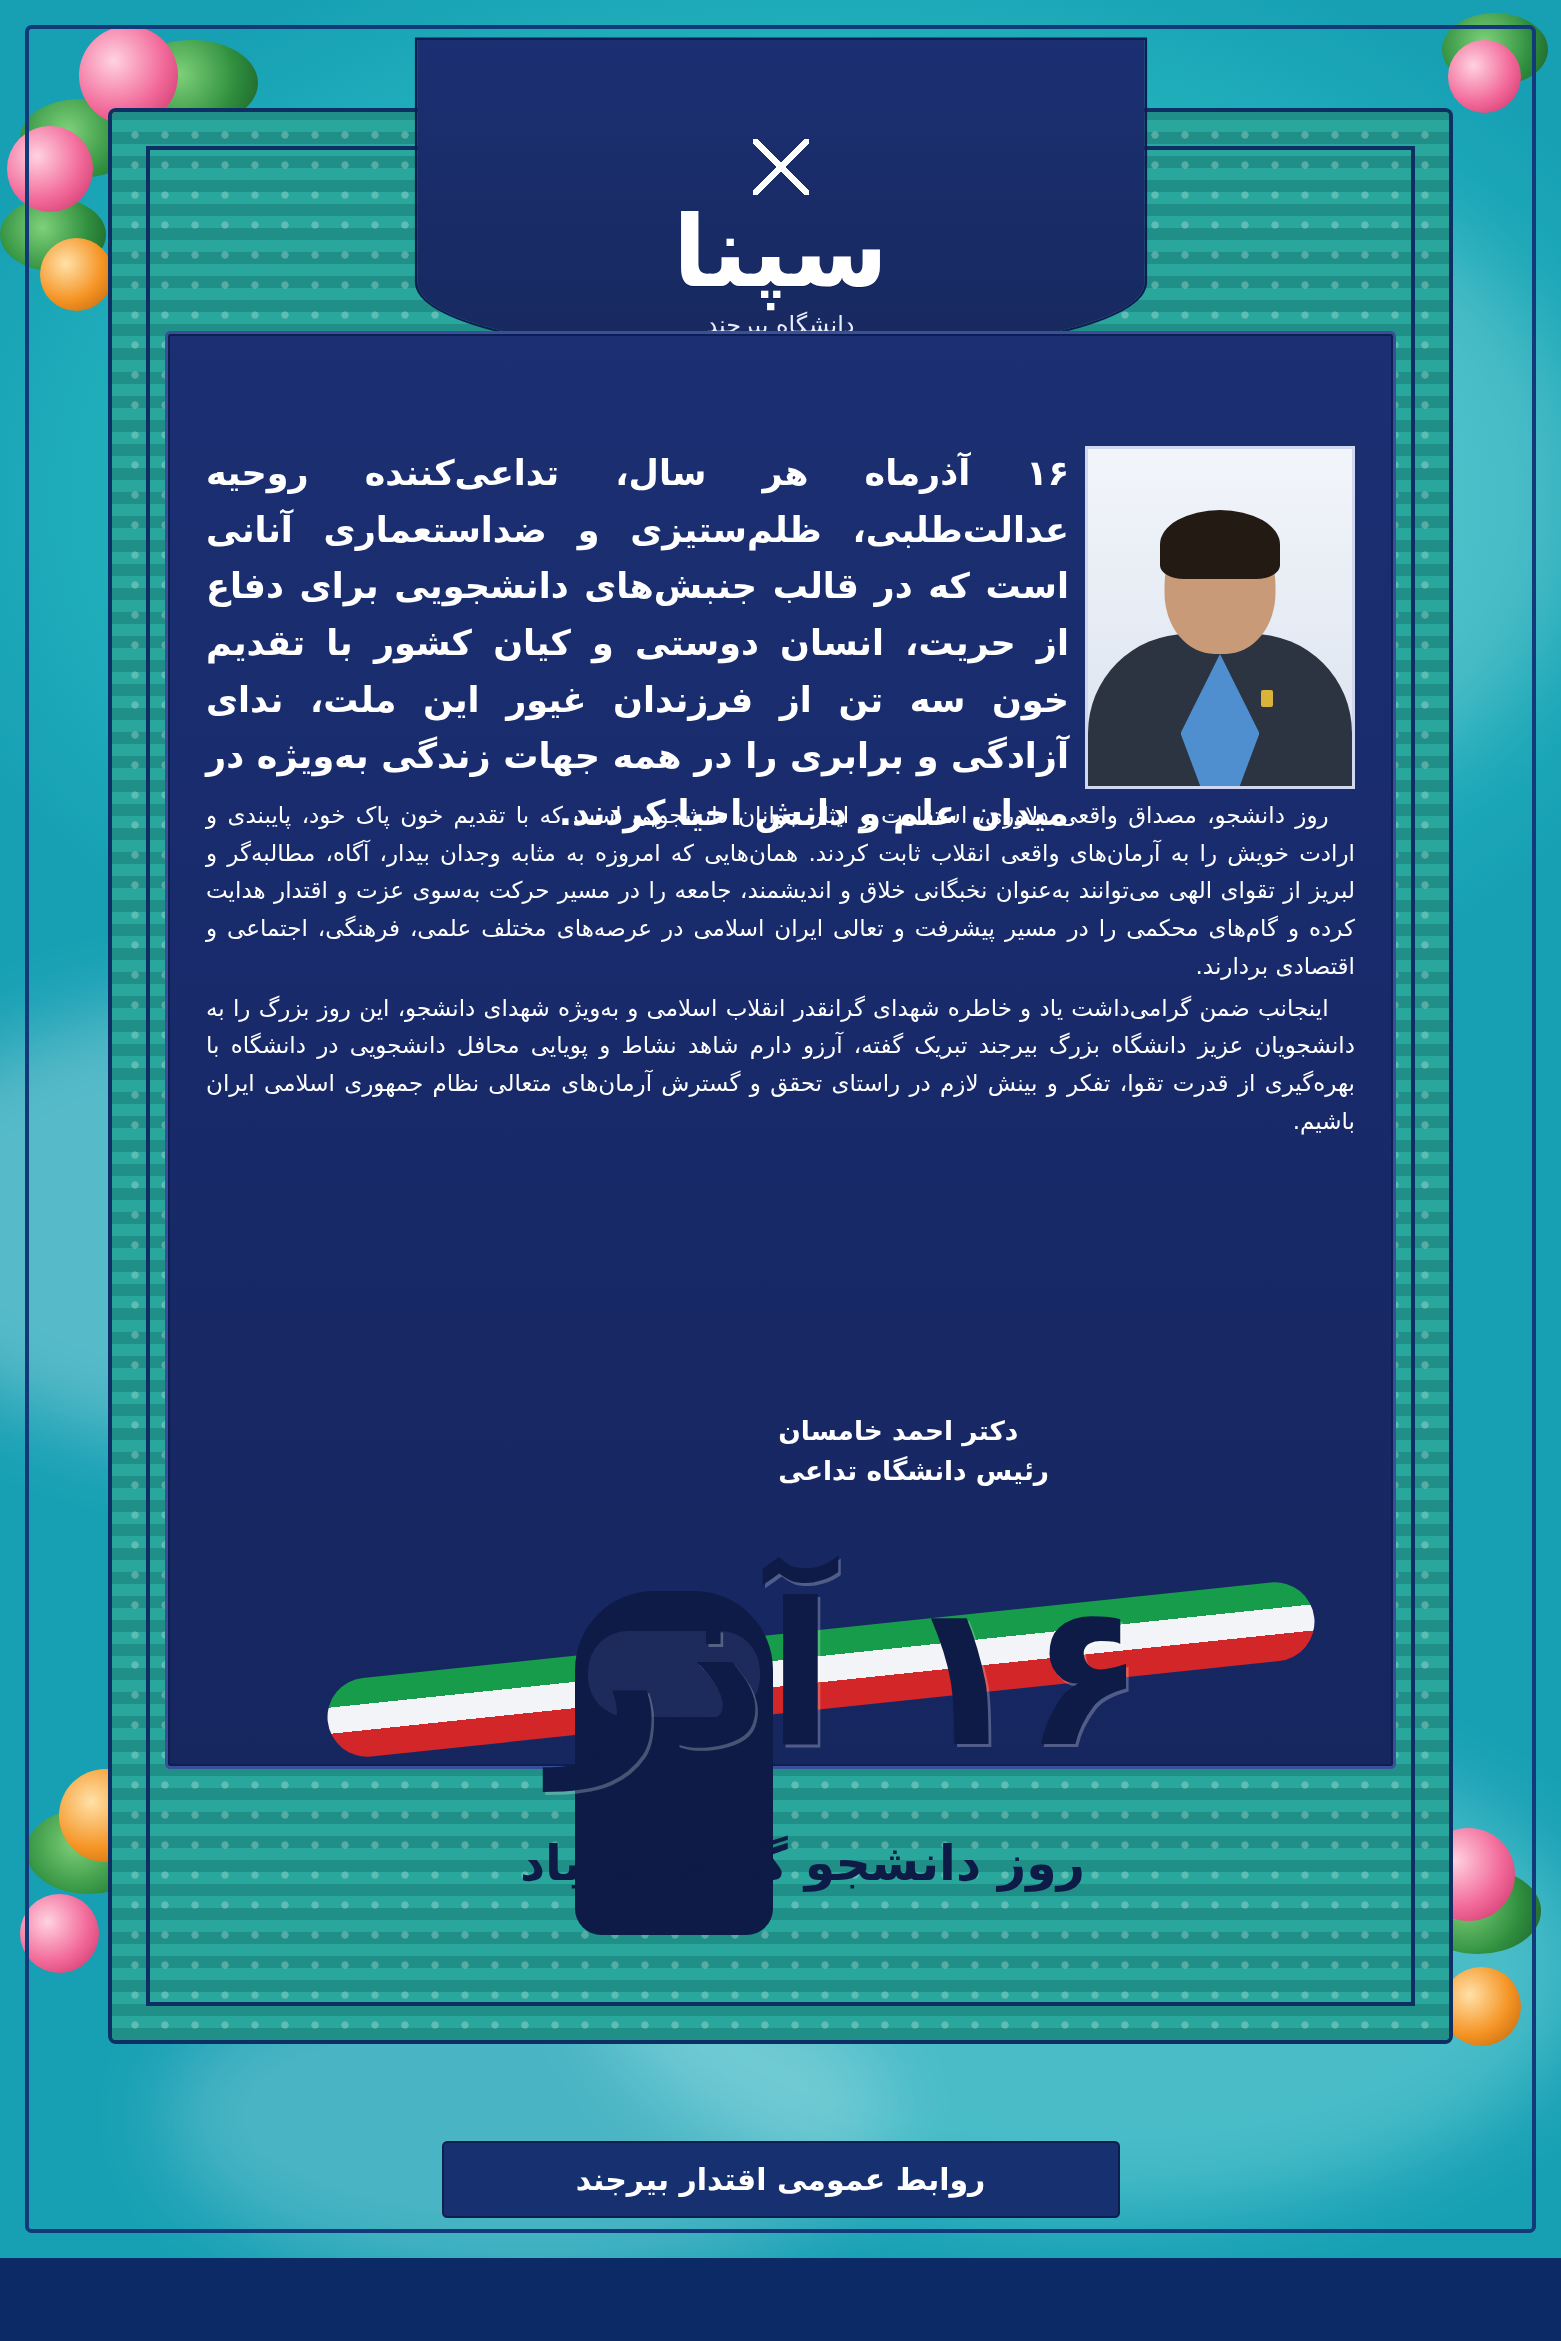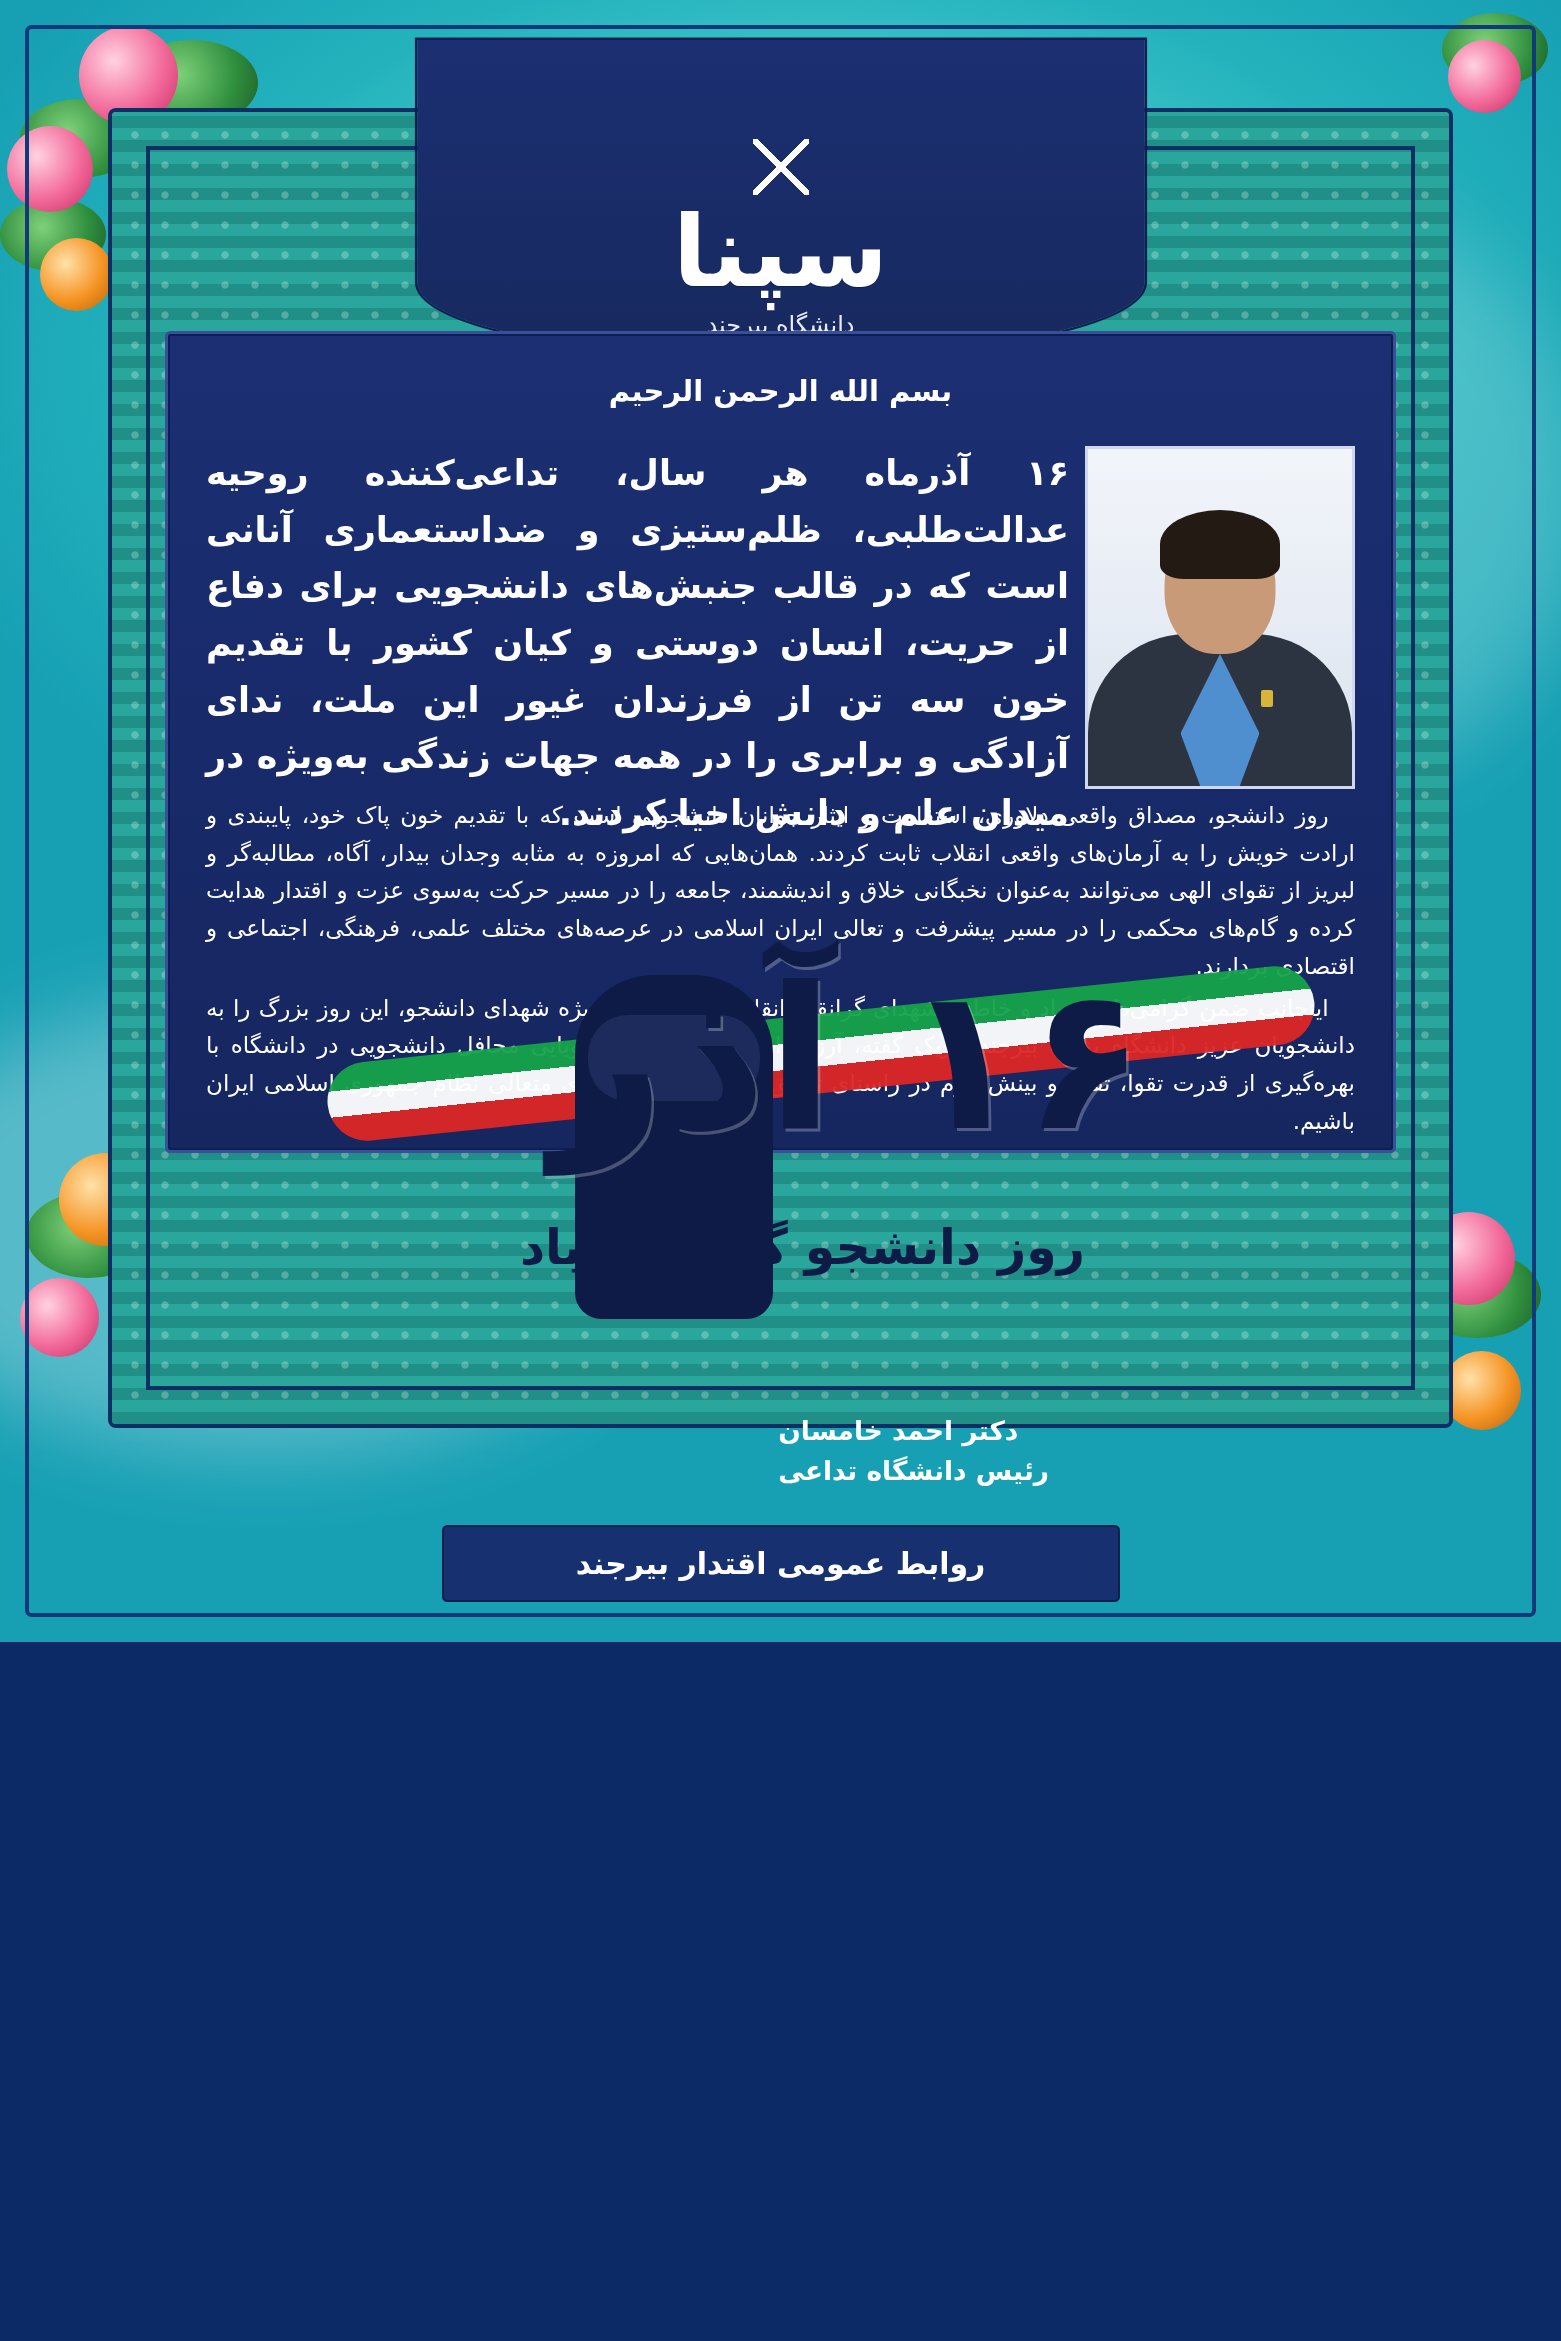--- a/index.html
+++ b/index.html
@@ -6,21 +6,21 @@
     margin: 0;
     padding: 0;
     background: #0b2a66;
   }
   body {
     font-family: "DejaVu Sans", "Liberation Sans", sans-serif;
   }
   .poster {
     position: relative;
     width: 1561px;
-    height: 1642px;
+    height: 2258px;
     overflow: hidden;
     background:
       radial-gradient(ellipse 925px 595px at 52% 22%, #7fe3e0 0%, #49c9cb 38%, #24b3bd 68%, #17a0b4 100%),
       linear-gradient(180deg, #2fc0c4 0%, #1fa9bb 45%, #179fb7 100%);
   }
   
   .swirl {
     position: absolute;
     border-radius: 50%;
     filter: blur(40px);
@@ -323,21 +323,20 @@
   <div class="header-shield">
     <div class="logo">
       <div class="logo-diamond"></div>
       <div class="logo-mark">سپنا</div>
       <div class="logo-sub">دانشگاه بیرجند</div>
     </div>
   </div>
 
   <div class="panel">
 
-    <div class="bismillah">بسم الله الرحمن الرحیم</div>
 
     <div class="photo">
       <div class="portrait-bg"></div>
       <div class="portrait-suit"></div>
       <div class="portrait-shirt"></div>
       <div class="portrait-head"></div>
       <div class="portrait-hair"></div>
       <div class="portrait-pin"></div>
     </div>
 

